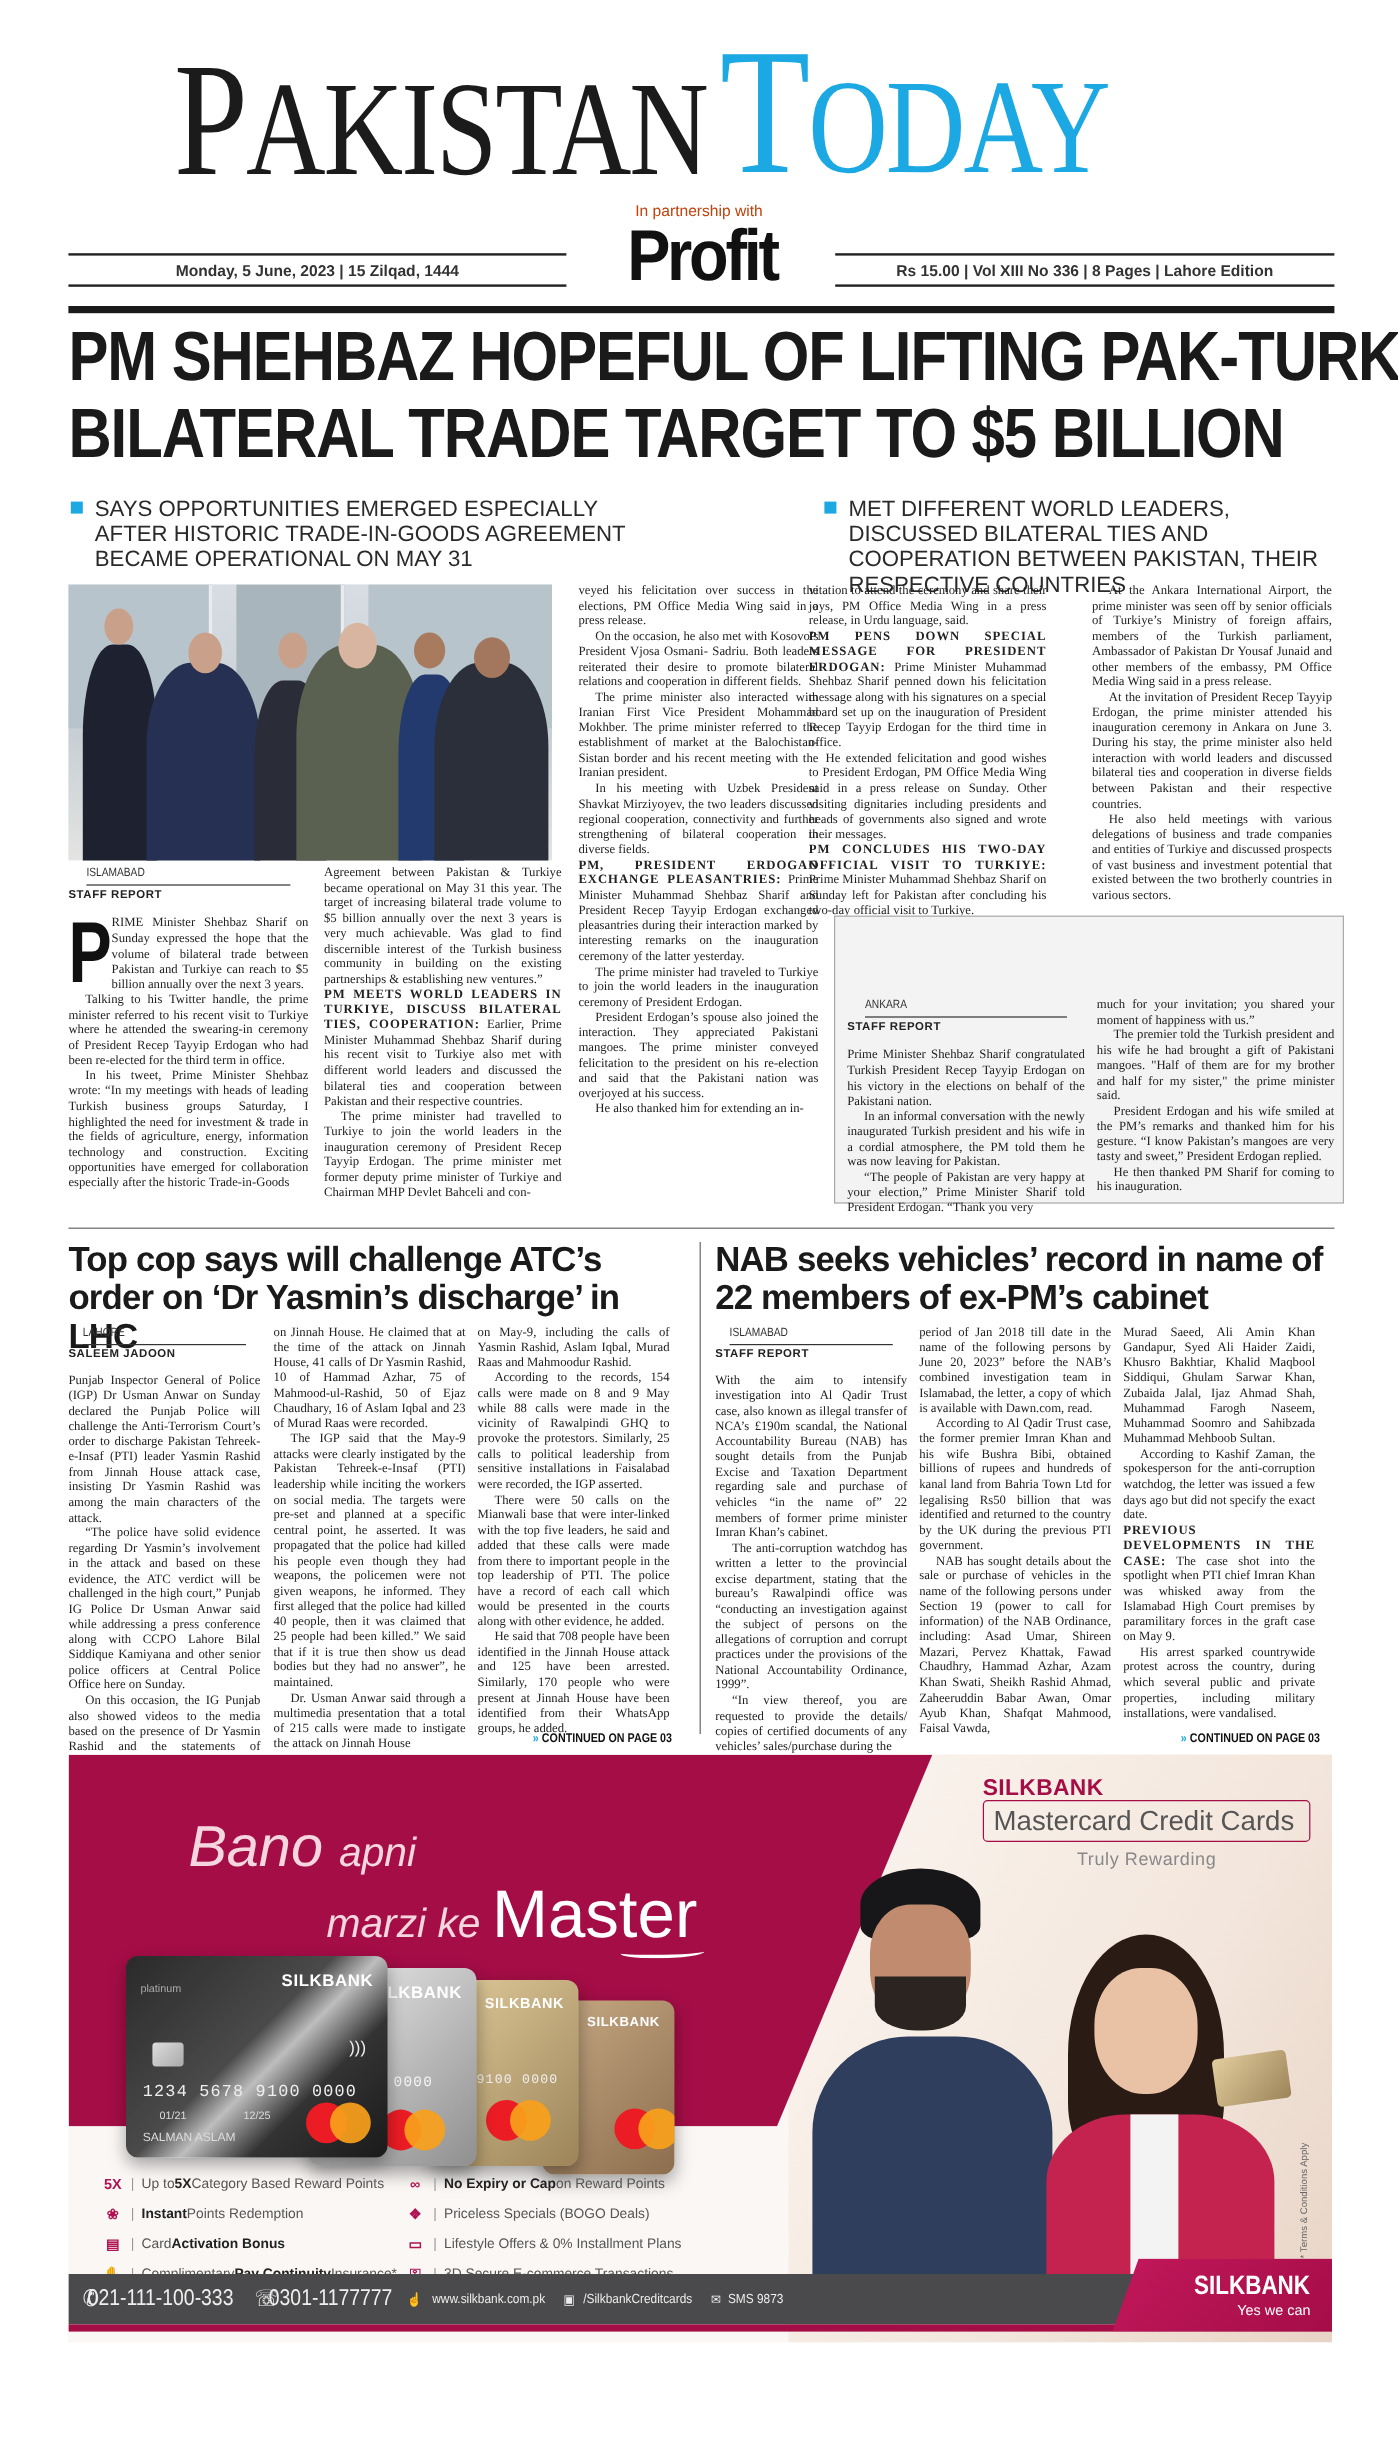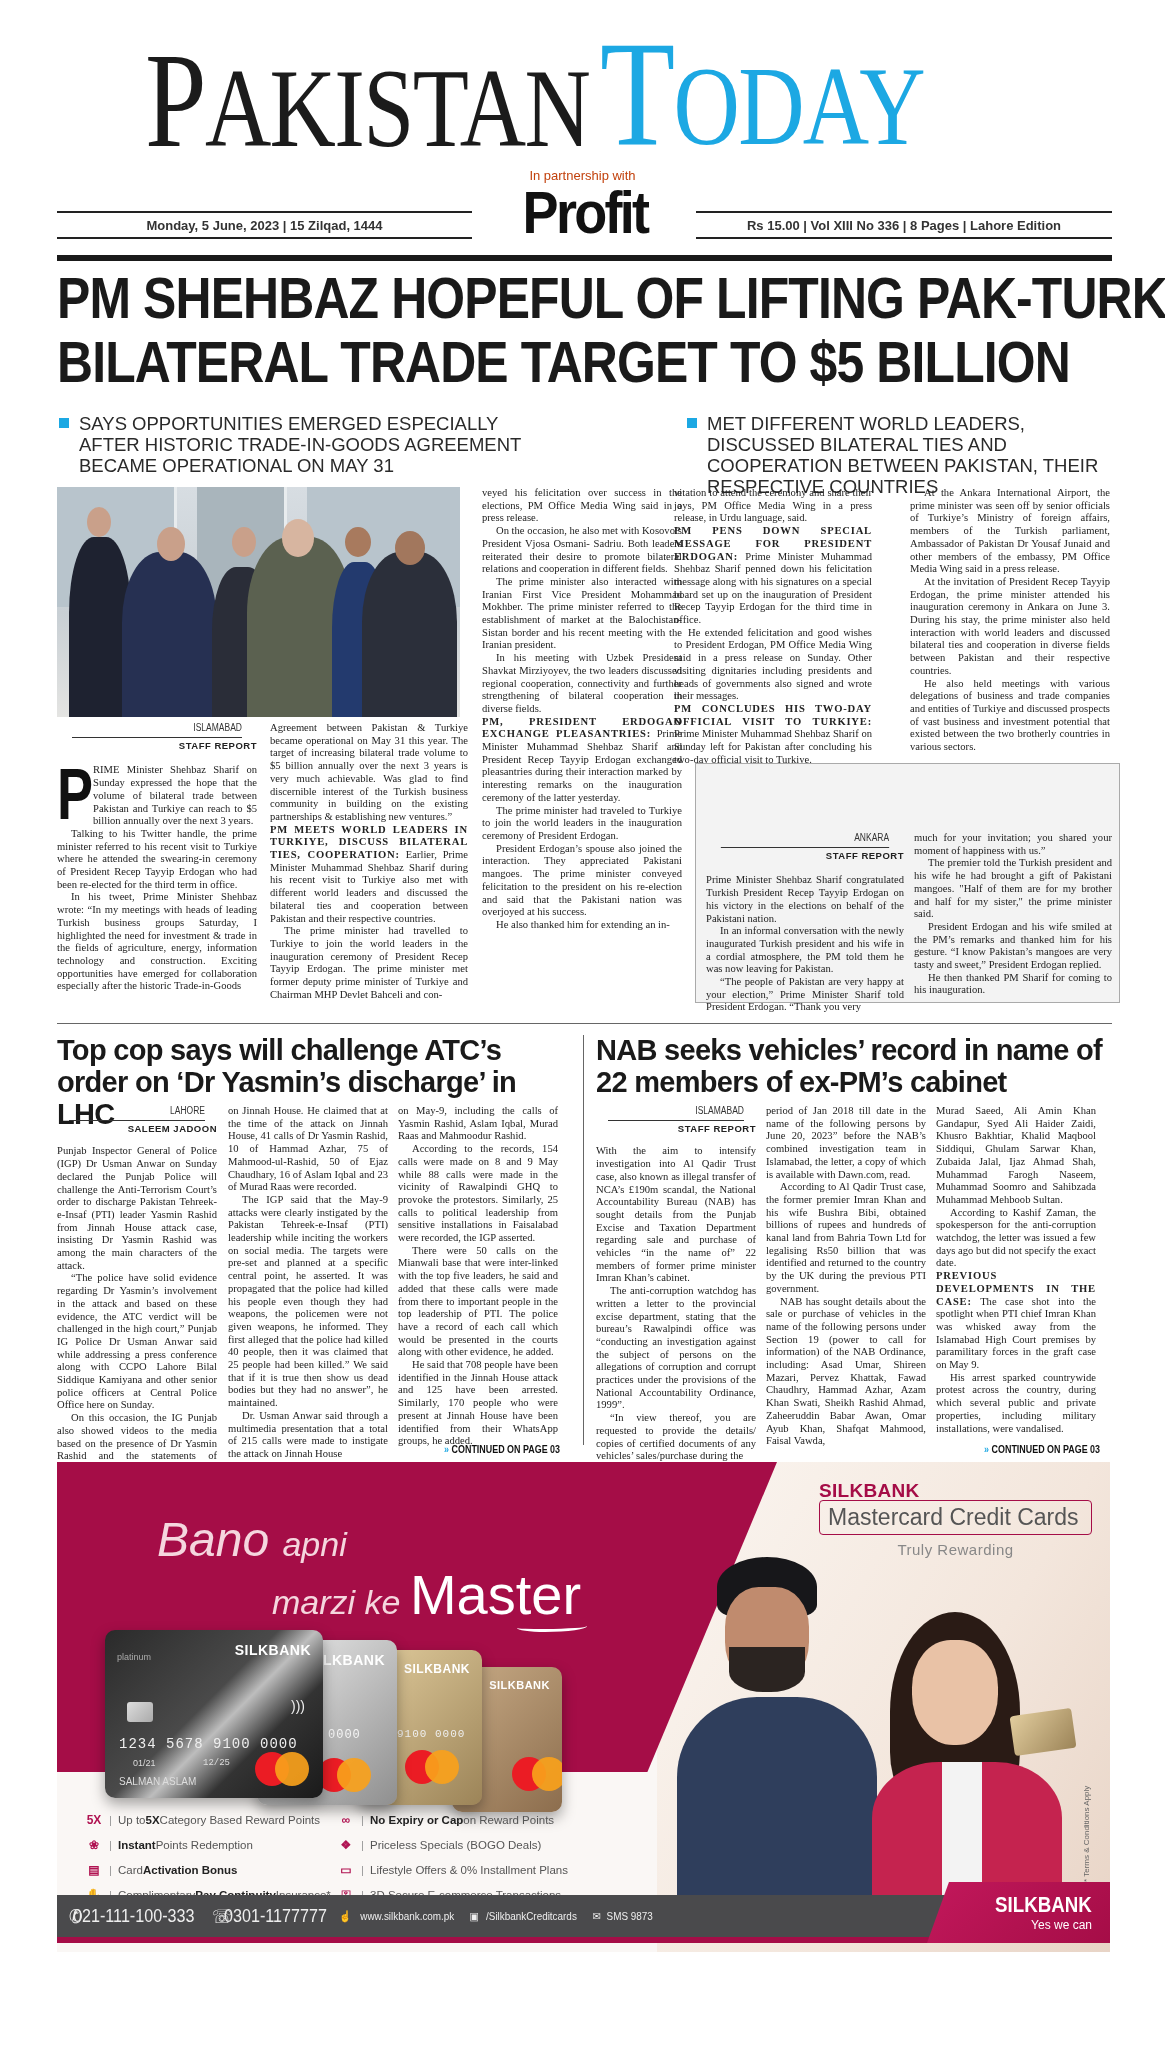--- a/index.html
+++ b/index.html
@@ -31,21 +31,21 @@
   .photo { position: absolute; left: 57px; top: 487px; width: 403px; height: 230px; overflow: hidden; background: linear-gradient(180deg,#d7dde2 0%,#c8cfd4 55%,#e4e4e2 100%); }
   .photo .bldg { position: absolute; top: 0; height: 120px; background: #b8c4cc; border-right: 3px solid #e8ecee; }
   .photo .person { position: absolute; bottom: -10px; border-radius: 40% 40% 6px 6px; }
   .photo .head { position: absolute; border-radius: 50%; background: #c9a08a; }
 
   
   .col { position: absolute; font-family: "Liberation Serif", serif; font-size: 10.6px; line-height: 12.7px; text-align: justify; color: #222; hyphens: auto; }
   .col p { text-indent: 14px; }
   .col p.noindent { text-indent: 0; }
   .col .sub { font-weight: 700; letter-spacing: 0.8px; text-transform: uppercase; }
-  .byline { text-align: right; font-family: "Liberation Sans", sans-serif; }
+  .byline { text-align: left; font-family: "Liberation Sans", sans-serif; }
   .byline .place { font-size: 10px; color: #333; border-bottom: 1px solid #333; padding-bottom: 2px; display: block; transform: scaleX(0.85); }
   .byline .author { font-size: 9.5px; font-weight: 700; letter-spacing: 0.5px; display: block; margin-top: 2px; }
   .dropcap { float: left; font-family: "Liberation Sans", sans-serif; font-weight: 700; font-size: 72px; line-height: 56px; margin: 2px 6px 0 0; color: #111; transform: scaleX(0.75); transform-origin: left top; width: 30px; }
 
   
   .boxed { position: absolute; left: 695px; top: 763px; width: 425px; height: 240px; border: 1px solid #aaa; background: #f3f3f3; }
   .boxed-head { position: absolute; left: 10px; top: 6px; width: 410px; font-family: "Liberation Sans", sans-serif; font-weight: 700; font-size: 23.5px; line-height: 28px; letter-spacing: -0.5px; color: #1a1a1a; }
 
   .hr { position: absolute; height: 1px; background: #666; }
   .vr { position: absolute; width: 1px; background: #666; }
@@ -283,21 +283,21 @@
     <span class="num" style="top:88px;left:30px;font-size:12px;color:#f5f5f5;">9100  0000</span>
     <div class="mc" style="left:60px;top:118px;"></div>
   </div>
   <div class="card" style="left:48px;top:168px;width:218px;height:168px;background:linear-gradient(135deg,#2a2a2a 0%,#4a4a4a 45%,#bdbdbd 55%,#333 70%,#1a1a1a 100%);">
     <span style="position:absolute;left:12px;top:22px;font-size:9px;color:#aaa;">platinum</span>
     <span class="brand">SILKBANK</span>
     <div class="chip"></div>
     <span style="position:absolute;right:18px;top:68px;color:#eee;font-size:14px;">)))</span>
     <span class="num" style="top:106px;">1234  5678  9100  0000</span>
     <span style="position:absolute;left:28px;top:128px;font-size:9px;color:#ddd;">01/21</span>
-    <span style="position:absolute;left:98px;top:128px;font-size:9px;color:#ddd;font-family:Liberation Mono, monospace;">12/25</span>
+    <span style="position:absolute;left:98px;top:128px;font-size:9px;color:#ddd;">12/25</span>
     <span style="position:absolute;left:14px;top:146px;font-size:10px;color:#ddd;">SALMAN ASLAM</span>
     <div class="mc" style="left:150px;top:122px;"></div>
   </div>
 
   <div class="man">
     <div style="position:absolute;left:40px;top:0;width:100px;height:60px;border-radius:50% 50% 20% 20%;background:#17171a;"></div>
     <div style="position:absolute;left:48px;top:30px;width:84px;height:100px;border-radius:40% 40% 45% 45%;background:#c08b6e;"></div>
     <div style="position:absolute;left:52px;top:90px;width:76px;height:45px;border-radius:0 0 45% 45%;background:#2b2421;"></div>
     <div style="position:absolute;left:0;top:140px;width:200px;height:200px;border-radius:40% 40% 0 0;background:#2f3e5c;"></div>
   </div>

